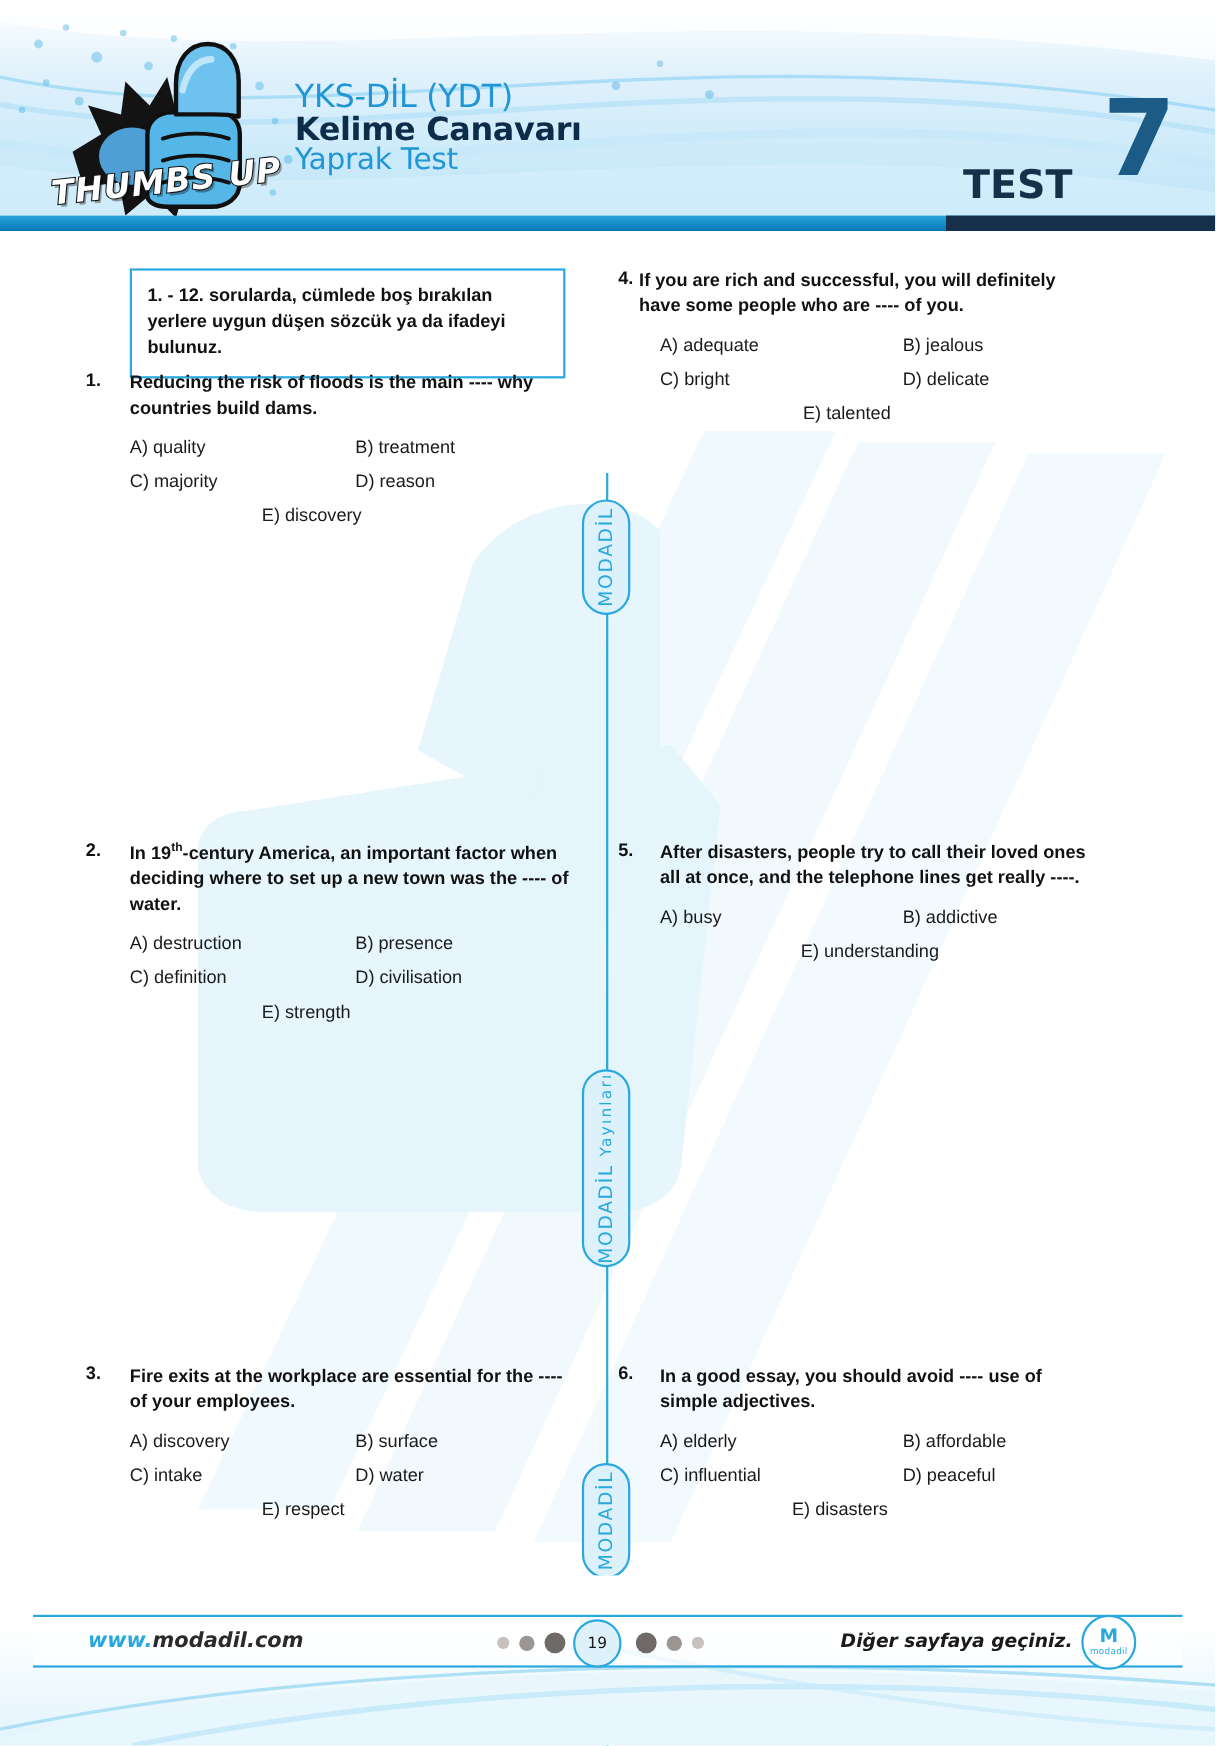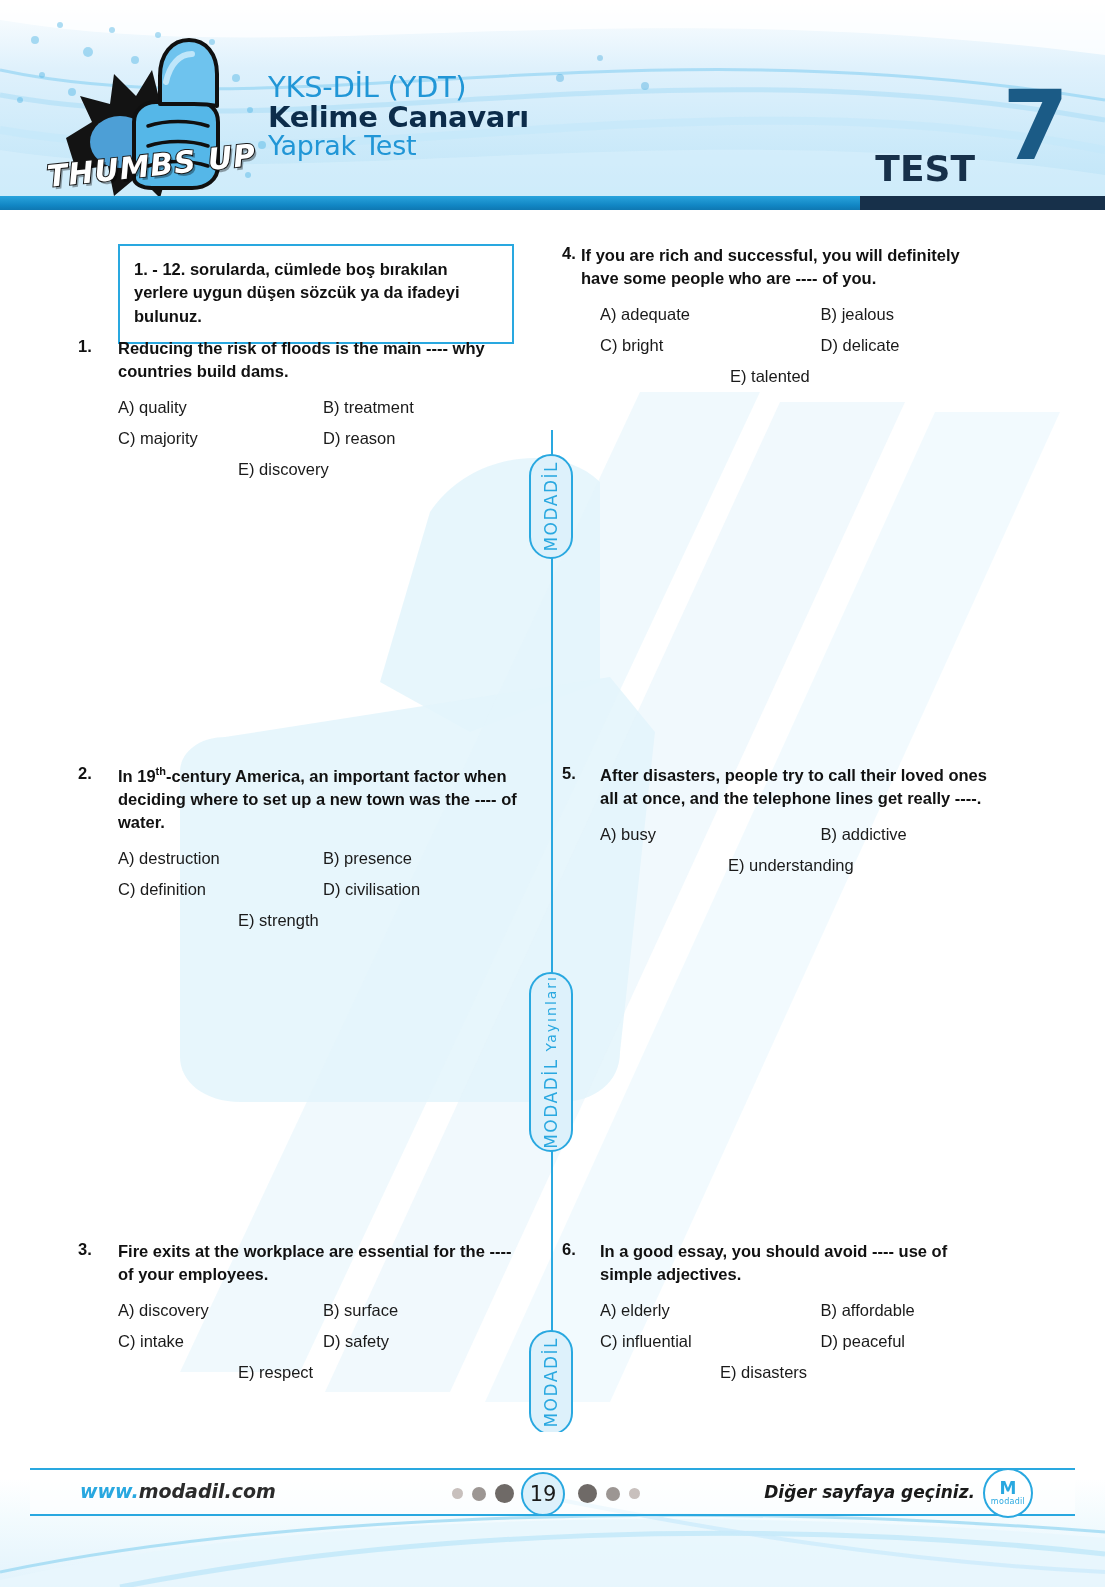--- a/index.html
+++ b/index.html
@@ -272,21 +272,21 @@
   .dot { border-radius: 50%; }
   .pagecircle {
     position: absolute;
     left: 521px; top: 40px;
     width: 44px; height: 44px;
     border-radius: 50%;
     border: 2.5px solid #29a8e0;
     background: #ddf1fb;
     display:flex; align-items:center; justify-content:center;
     font-family: "DejaVu Sans", sans-serif;
-    font-size: 21px;
+    font-size: 14px;
     color: #1a1a1a;
     box-sizing:border-box;
   }
   .brand-circle {
     position: absolute;
     right: 72px; top: 36px;
     width: 50px; height: 50px;
     border-radius: 50%;
     border: 2px solid #29a8e0;
     background: #ffffff;
@@ -446,21 +446,21 @@
       <div class="question" style="top:1028px;">
         <div class="q-num">3.</div>
         <div class="q-stem">Fire exits at the workplace are essential for the ---- of your employees.</div>
         <div class="opts">
           <div class="opt-row">
             <div class="opt">A) discovery</div>
             <div class="opt">B) surface</div>
           </div>
           <div class="opt-row">
             <div class="opt">C) intake</div>
-            <div class="opt">D) safety</div>
+            <div class="opt">D) water</div>
           </div>
           <div class="opt-e">E) respect</div>
         </div>
       </div>
     </div>
 
     <div class="col-right">
 
       <div class="question" style="top:32px;width:470px;">
         <div class="q-num">4.</div>

